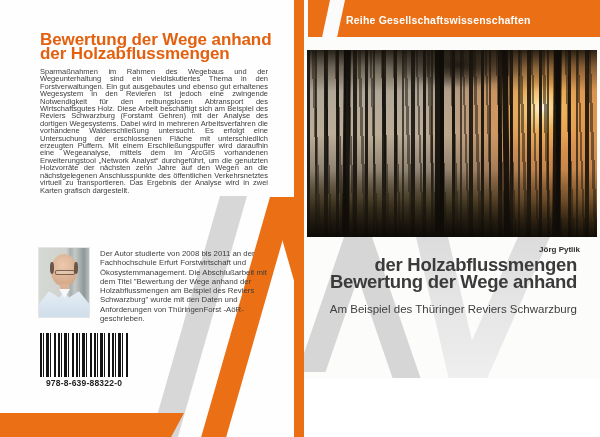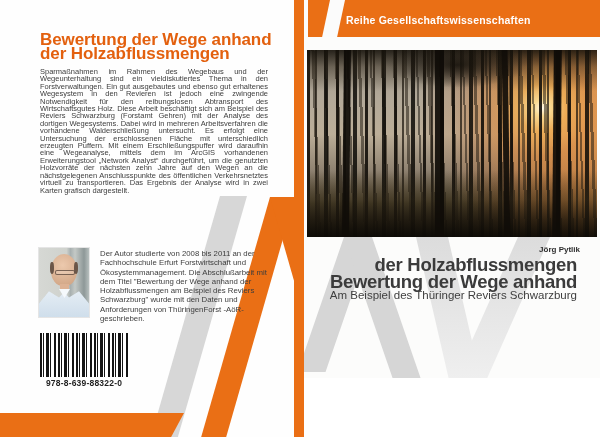--- a/index.html
+++ b/index.html
@@ -67,21 +67,21 @@
   .trunk.t1{left:36px;width:7px;transform:rotate(.6deg);}
   .trunk.t2{left:128px;width:9px;}
   .trunk.t3{left:196px;width:6px;transform:rotate(-.8deg);}
   .trunk.t4{left:246px;width:8px;transform:rotate(.5deg);}
   .canopy-blob{position:absolute;left:80px;top:-8px;width:140px;height:46px;
     background:radial-gradient(ellipse at center,rgba(20,16,10,.85),rgba(0,0,0,0) 70%);}
   
   .front-author{position:absolute;right:20px;top:245px;font-size:8px;font-weight:700;color:#2f2f2f;}
   .front-title{position:absolute;right:23px;top:257px;text-align:right;
     font-size:18.5px;line-height:16.8px;font-weight:700;letter-spacing:-0.3px;color:#3b3b3b;white-space:nowrap;}
-  .front-subtitle{position:absolute;right:23px;top:289px;font-size:11.5px;color:#3e3e3e;white-space:nowrap;}
+  .front-subtitle{position:absolute;right:23px;top:303px;font-size:11.5px;color:#3e3e3e;white-space:nowrap;}
   .publisher{position:absolute;right:24px;top:390px;display:flex;align-items:baseline;}
   .av-mark{font-size:15px;font-weight:400;letter-spacing:-1.5px;color:var(--logo-dark,#3C414B);margin-right:16px;}
   .pub-light{font-size:12.5px;color:var(--logo-gray,#9AA0AA);}
   .pub-bold{font-size:12.5px;font-weight:700;color:var(--logo-dark,#3C414B);margin-top:48px;}
 </style>
 </head>
 <body>
 
 <div class="cover">
 

